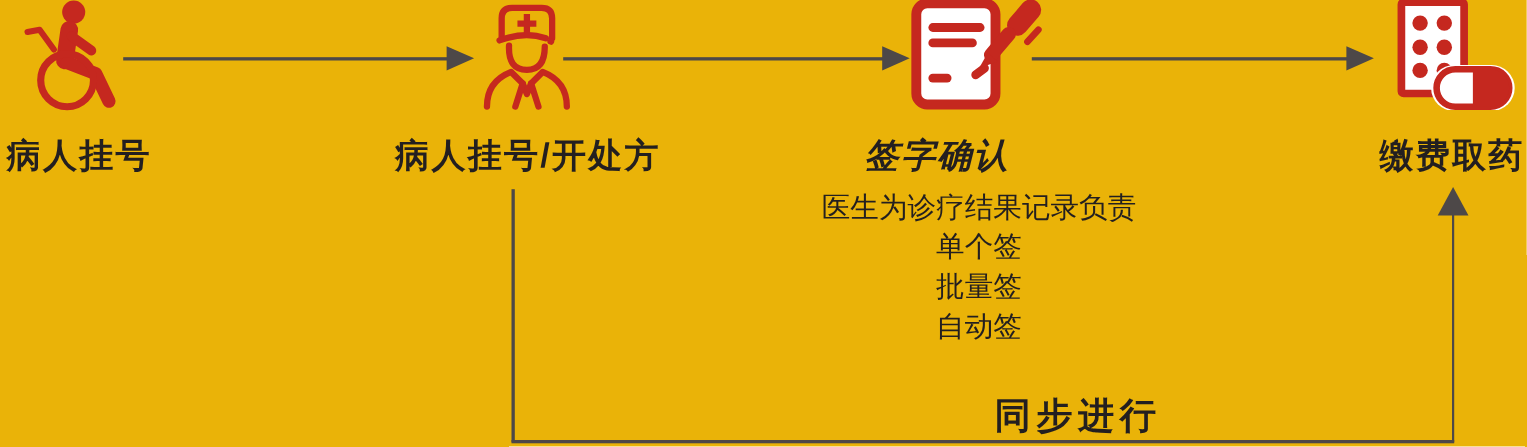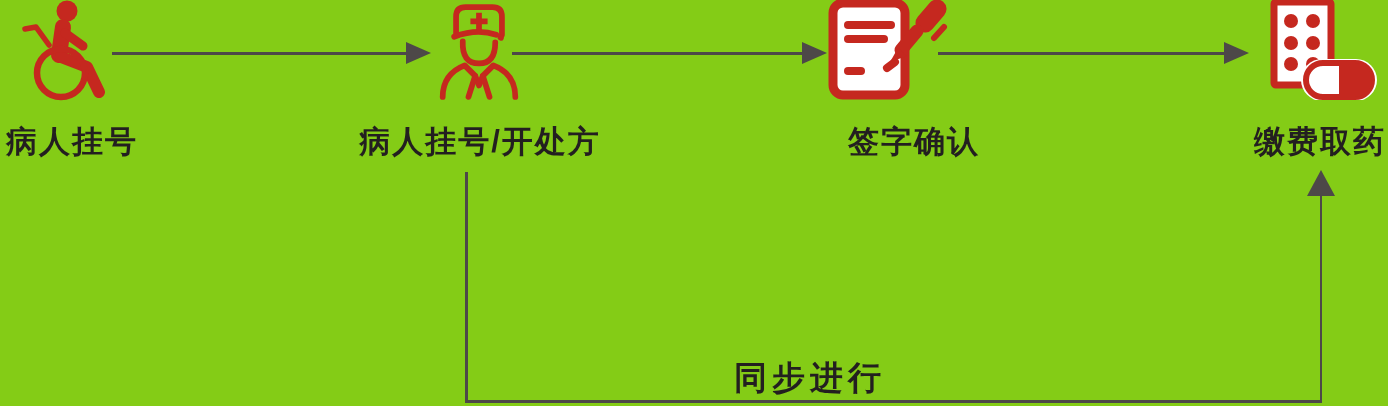--- a/index.html
+++ b/index.html
@@ -1,33 +1,33 @@
 <!DOCTYPE html>
 <html style="--red: #c5281f; --gray: #4d4848; --text: #231f20;"><head>
 <meta charset="utf-8">
 <style>
   html,body{margin:0;padding:0;background:#fff;}
   .canvas{
-    position:relative;width:1388px;height:406px;background:#84cc16;overflow:hidden;
+    position:relative;width:1388px;height:406px;background:#eab308;overflow:hidden;
     font-family:"Liberation Sans","DejaVu Sans",sans-serif;
     color:var(--text,#231f20);
   }
   .icon{position:absolute;display:block;}
   .icon-1{left:10px;top:0;width:100px;height:104px;}
   .icon-2{left:436px;top:0;width:86px;height:104px;}
   .icon-3{left:828px;top:0;width:127px;height:100px;}
   .icon-4{left:1270px;top:0;width:112px;height:100px;}
 
   .step-label{
     position:absolute;top:121px;font-size:31px;font-weight:bold;
     letter-spacing:2px;text-align:center;white-space:nowrap;color:var(--text,#231f20);
   }
   .label-1{left:-4px;width:152px;}
   .label-2{left:330px;width:300px;}
-  .label-3{left:814px;width:200px;}
+  .label-3{left:752px;width:200px;font-style:italic;}
   .label-4{left:1222px;width:196px;}
 
   .arrow-line{position:absolute;top:52px;height:3px;background:var(--gray,#4d4848);}
   .a1-line{left:112px;width:296px;}
   .a2-line{left:512px;width:292px;}
   .a3-line{left:938px;width:288px;}
   .arrow-head-right{
     position:absolute;top:42px;width:0;height:0;
     border-top:11px solid transparent;border-bottom:11px solid transparent;
     border-left:25px solid var(--gray,#4d4848);
@@ -44,21 +44,21 @@
     position:absolute;left:1307px;top:170px;width:0;height:0;
     border-left:14px solid transparent;border-right:14px solid transparent;
     border-bottom:26px solid var(--gray,#4d4848);
   }
 
   .notes{
     position:absolute;left:690px;top:170px;width:400px;text-align:center;
     font-size:26px;line-height:36px;color:var(--text,#231f20);
   }
   .sync{
-    position:absolute;left:734px;top:356px;width:300px;text-align:left;
+    position:absolute;left:756px;top:356px;width:300px;text-align:right;
     font-size:33px;font-weight:bold;letter-spacing:5px;white-space:nowrap;
     color:var(--text,#231f20);
     font-family:Liberation Mono, monospace;
   }
 </style>
 </head>
 <body>
 
 <div class="canvas">
 
@@ -122,20 +122,26 @@
   <div class="arrow-line a2-line"></div>
   <div class="arrow-head-right a2-head"></div>
   <div class="arrow-line a3-line"></div>
   <div class="arrow-head-right a3-head"></div>
 
   <div class="step-label label-1">病人挂号</div>
   <div class="step-label label-2">病人挂号/开处方</div>
   <div class="step-label label-3">签字确认</div>
   <div class="step-label label-4">缴费取药</div>
 
+  <div class="notes">
+    <div>医生为诊疗结果记录负责</div>
+    <div>单个签</div>
+    <div>批量签</div>
+    <div>自动签</div>
+  </div>
 
   <div class="conn conn-v-left"></div>
   <div class="conn conn-h"></div>
   <div class="conn conn-v-right"></div>
   <div class="arrow-head-up"></div>
   <div class="sync">同步进行</div>
 
 </div>
 
 </body></html>

